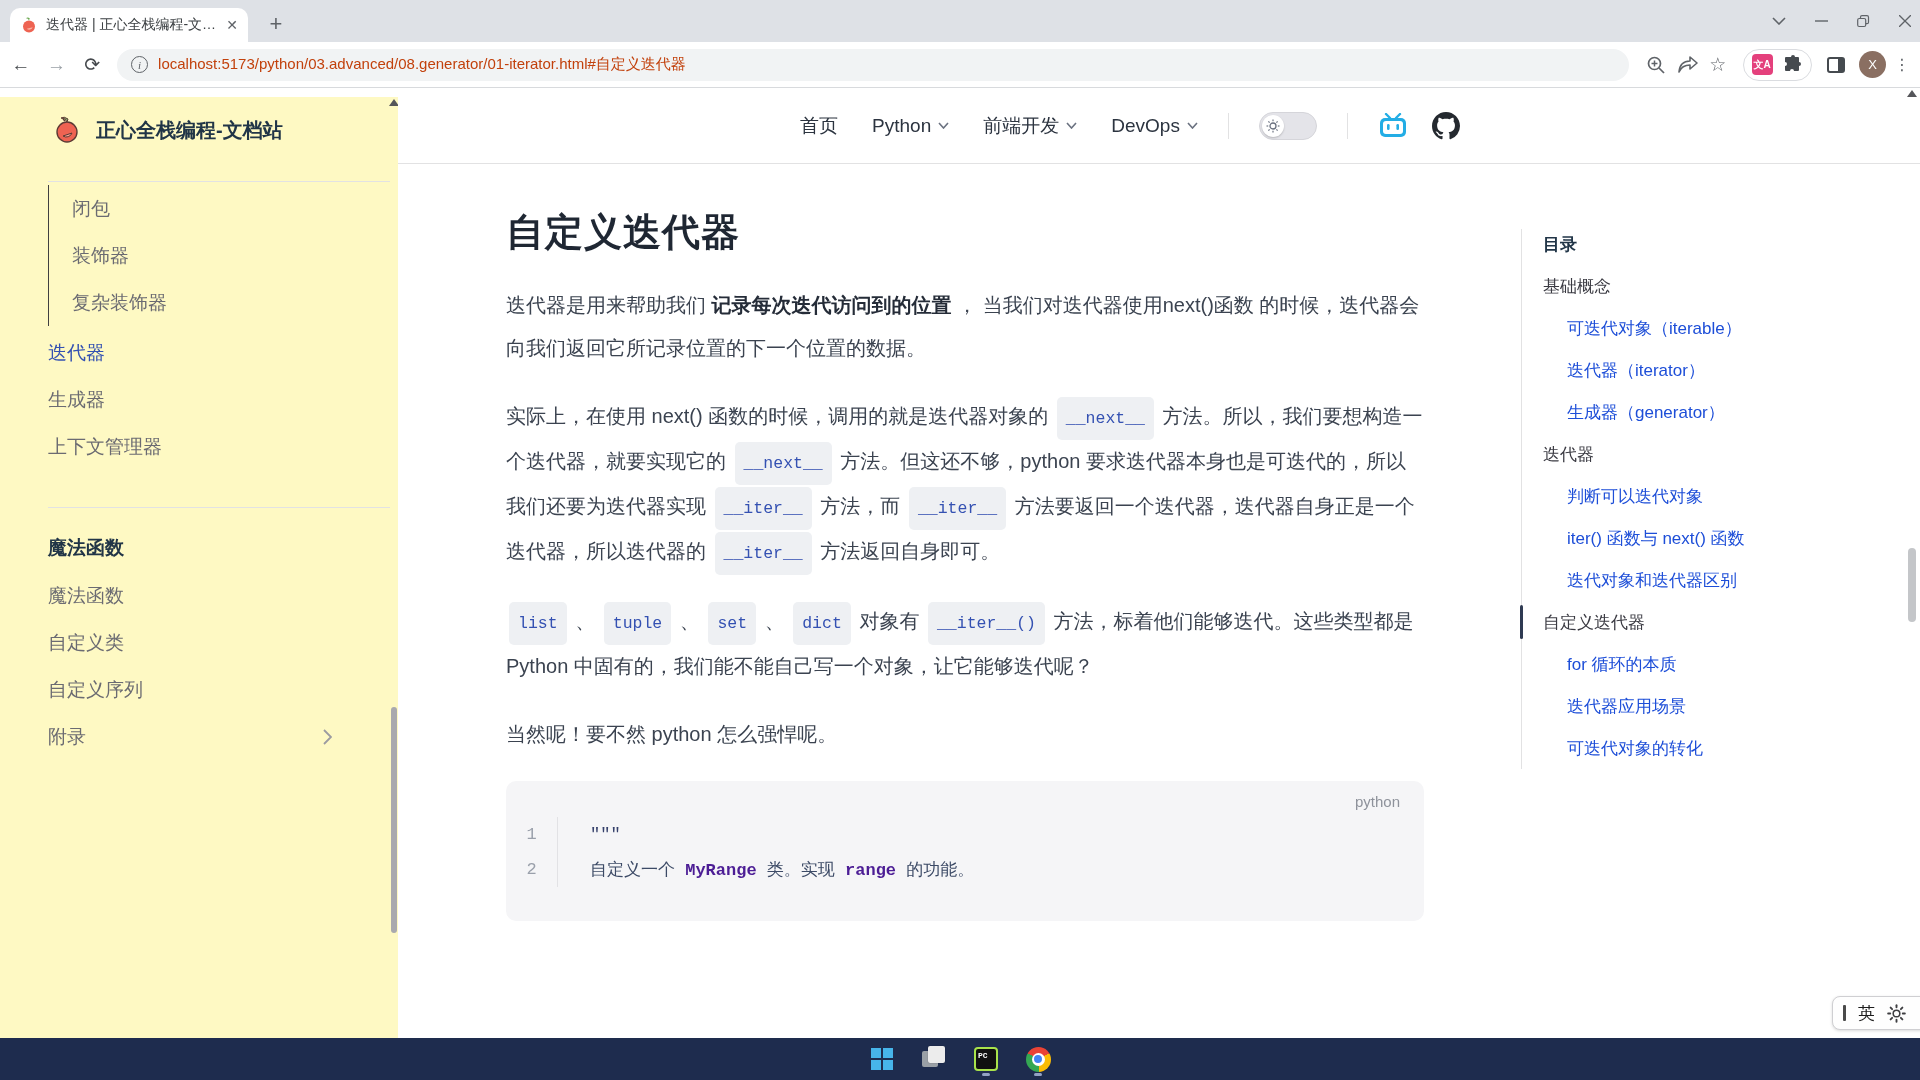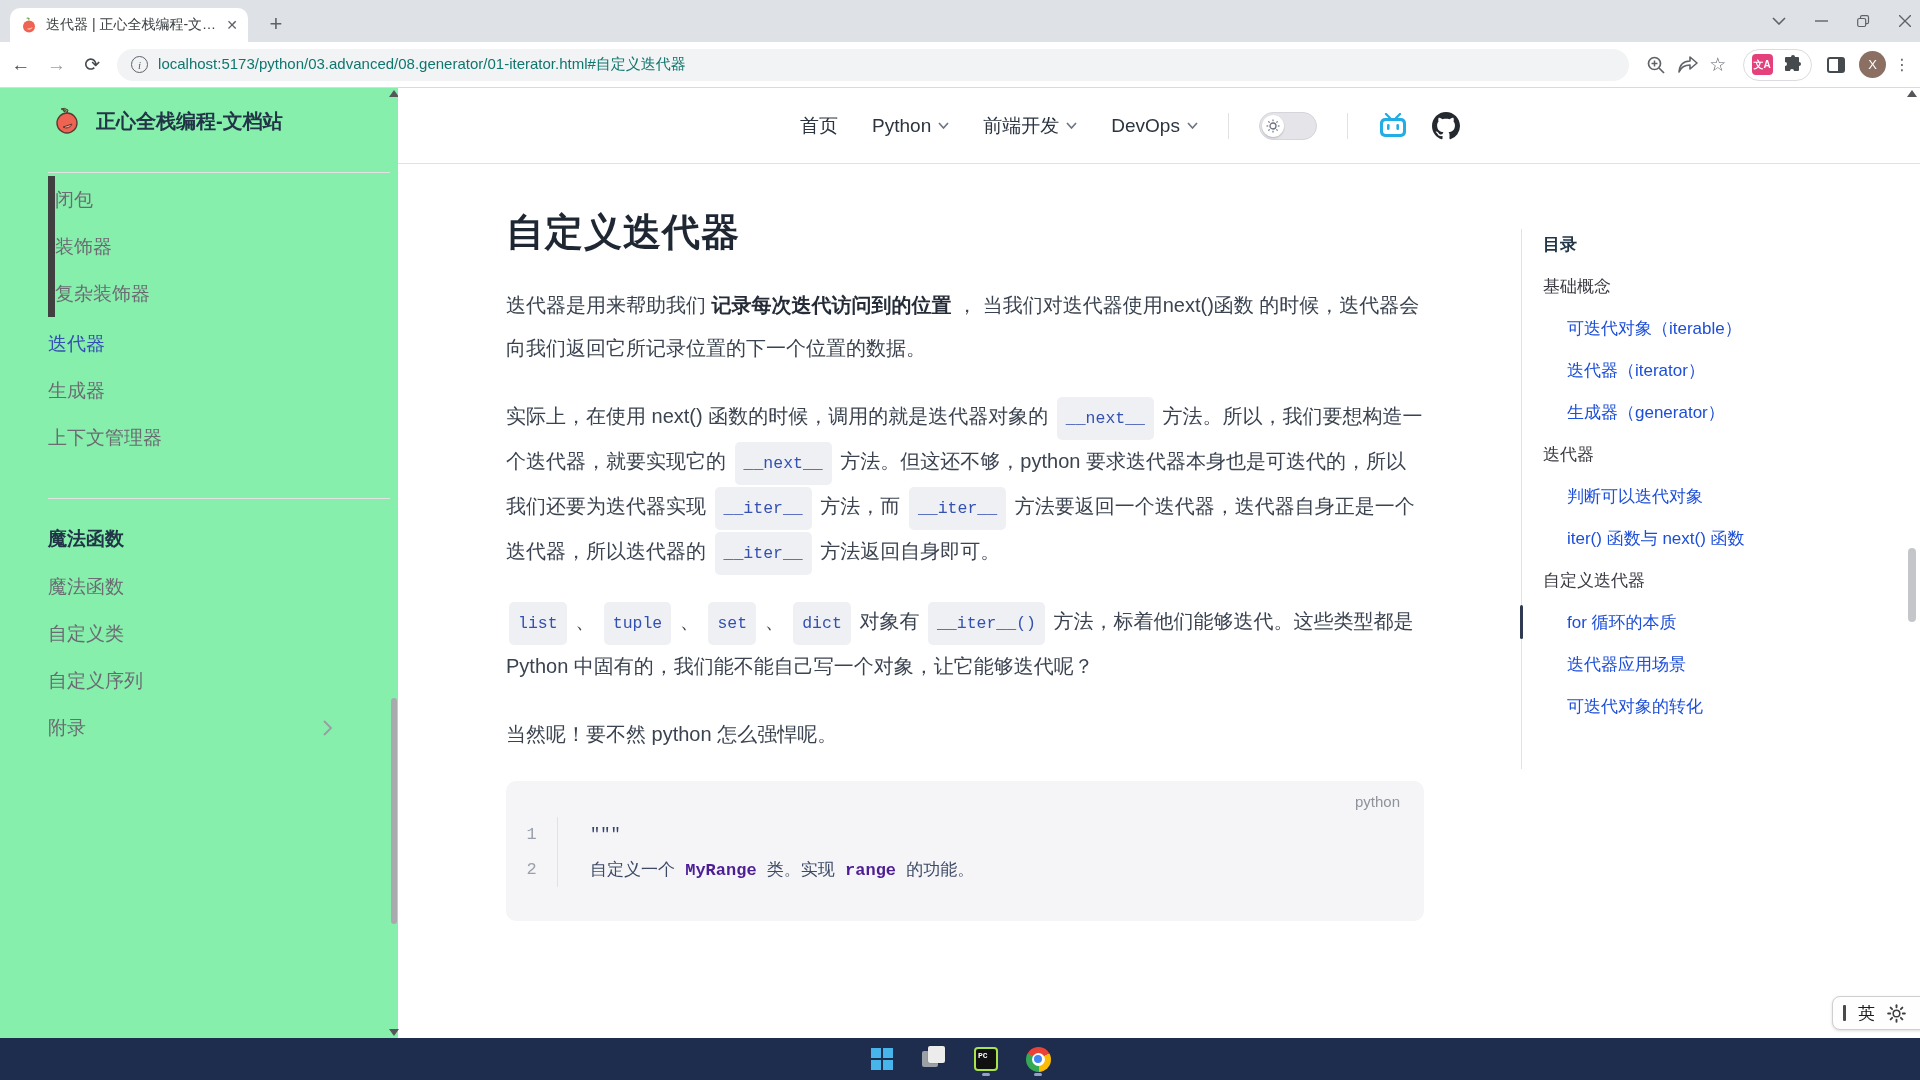--- a/index.html
+++ b/index.html
@@ -22,43 +22,43 @@
 
   .toolbar { position:absolute; left:0; top:42px; width:1920px; height:46px; background:#fff;
     border-bottom:1px solid #d8dadd; display:flex; align-items:center; }
   .navbtn { width:30px; height:30px; display:flex; align-items:center; justify-content:center;
     font-size:19px; color:#45494d; margin-left:6px; }
   .navbtn.fwd { color:#9aa0a6; }
   .omnibox { margin-left:10px; width:1528px; height:32px; background:#f1f3f4; border-radius:16px;
     display:flex; align-items:center; padding:0 14px; gap:10px; }
   .info-ic { width:17px; height:17px; border:1.5px solid #5f6368; border-radius:50%; color:#5f6368;
     font-size:11px; display:flex; align-items:center; justify-content:center; font-family:"Liberation Serif",serif; font-style:italic; }
-  .url { font-size:15px; color:#0f766e; white-space:nowrap; }
+  .url { font-size:15px; color:#c2410c; white-space:nowrap; }
   .tb-ic { width:26px; height:26px; display:flex; align-items:center; justify-content:center; color:#5f6368; }
   .star { font-size:19px; }
   .ext-pill { margin-left:12px; height:32px; border:1px solid #dadce0; border-radius:16px;
     display:flex; align-items:center; padding:0 8px; gap:10px; background:#fff; }
   .ext-translate { width:21px; height:21px; border-radius:4px; background:#e4407c; color:#fff;
     font-size:10px; font-weight:bold; display:flex; align-items:center; justify-content:center; }
   .panel-ic { width:18px; height:16px; border:2px solid #454a4f; border-radius:3px; position:relative; }
   .panel-ic::after { content:""; position:absolute; right:0; top:0; width:5px; height:12px; background:#454a4f; }
   .avatar { width:27px; height:27px; border-radius:50%; background:#8a6f62; color:#fff; font-size:13px;
     display:flex; align-items:center; justify-content:center; margin-left:10px; }
   .kebab { font-size:16px; color:#5f6368; letter-spacing:0; margin:0 10px 0 8px; }
 
   
   .page { position:absolute; left:0; top:88px; width:1920px; height:950px; background:#fff; overflow:hidden; }
 
   
-  .sidebar { position:absolute; left:0; top:0; width:398px; height:950px; background:#86efac; }
+  .sidebar { position:absolute; left:0; top:9px; width:398px; height:950px; background:#fef9c3; }
   .brand { position:absolute; left:52px; top:18px; display:flex; align-items:center; gap:14px; }
   .brand-title { font-size:20px; font-weight:bold; color:#213547; }
   .side-divider { position:absolute; left:48px; width:342px; height:1px; background:#e2e2e3; }
   .sgroup { position:absolute; left:48px; width:330px; }
-  .sgroup.sub { border-left:7px solid #404040; }
+  .sgroup.sub { border-left:1px solid #404040; padding-left:23px; }
   .sitem { height:47px; display:flex; align-items:center; font-size:19px; color:#6b6b72; }
   .sitem.active { color:#3451b2; }
   .shead { height:48px; display:flex; align-items:center; font-size:19px; font-weight:bold; color:#213547; }
   .sitem .chev { margin-left:auto; margin-right:46px; }
   .sb-scroll { position:absolute; left:390px; top:0; width:8px; height:950px; }
   .sb-thumb { position:absolute; left:1px; width:6px; border-radius:3px; background:#a9a9ae; }
   .arr-up { width:0; height:0; border-left:5px solid transparent; border-right:5px solid transparent; border-bottom:7px solid #55565a; }
   .arr-dn { width:0; height:0; border-left:5px solid transparent; border-right:5px solid transparent; border-top:7px solid #55565a; }
 
   
@@ -345,20 +345,21 @@
       <div class="toc-inner">
         <div class="toc-title">目录</div>
         <div id="toc-list">
             <div class="toc-item l1">基础概念</div>
             <div class="toc-item l2">可迭代对象（iterable）</div>
             <div class="toc-item l2">迭代器（iterator）</div>
             <div class="toc-item l2">生成器（generator）</div>
             <div class="toc-item l1">迭代器</div>
             <div class="toc-item l2">判断可以迭代对象</div>
             <div class="toc-item l2">iter() 函数与 next() 函数</div>
+            <div class="toc-item l2">迭代对象和迭代器区别</div>
             <div class="toc-item l1 active">自定义迭代器</div>
             <div class="toc-item l2">for 循环的本质</div>
             <div class="toc-item l2">迭代器应用场景</div>
             <div class="toc-item l2">可迭代对象的转化</div>
           </div>
       </div>
     </div>
 
     <div class="main-scroll">
       <div class="arr-up" style="position:absolute; left:1px; top:2px;"></div>

